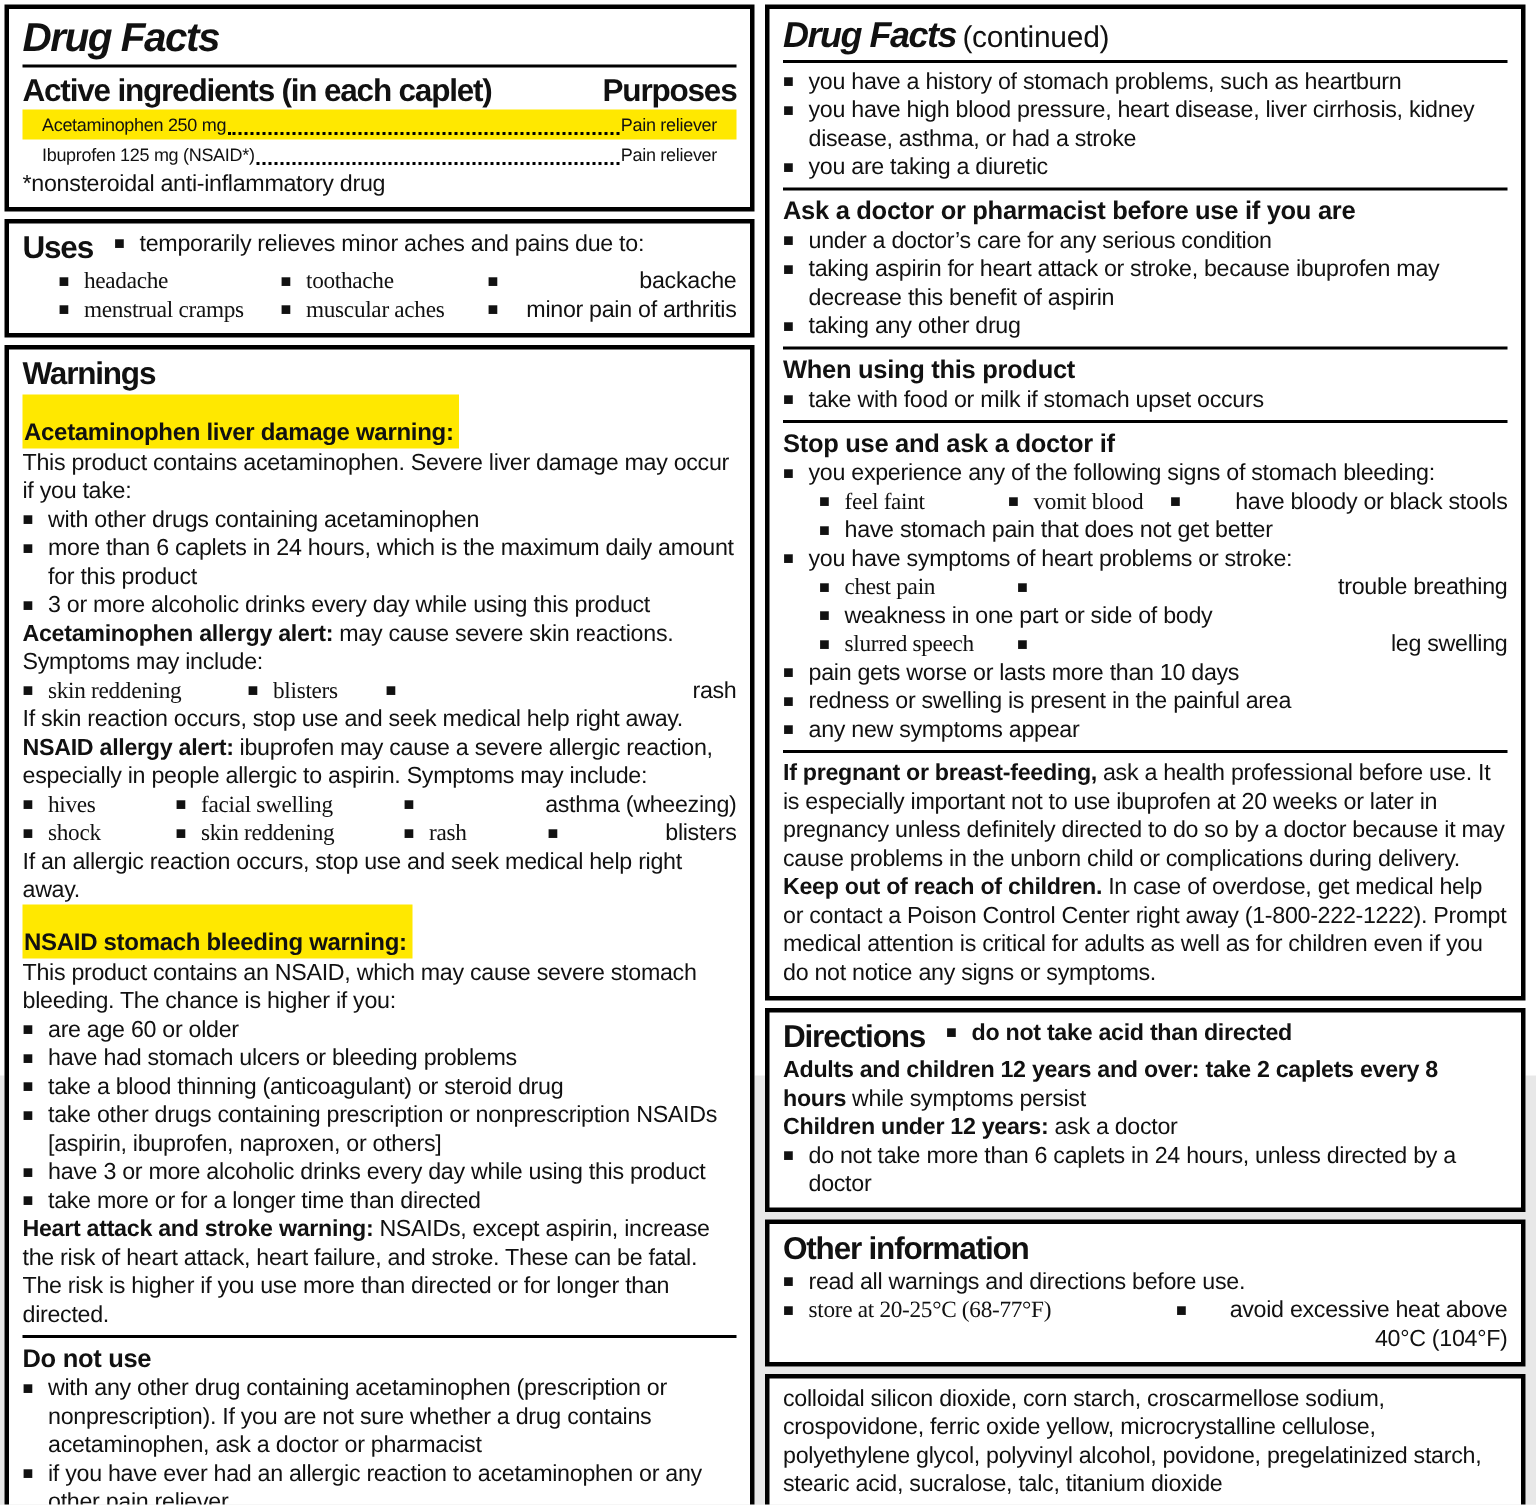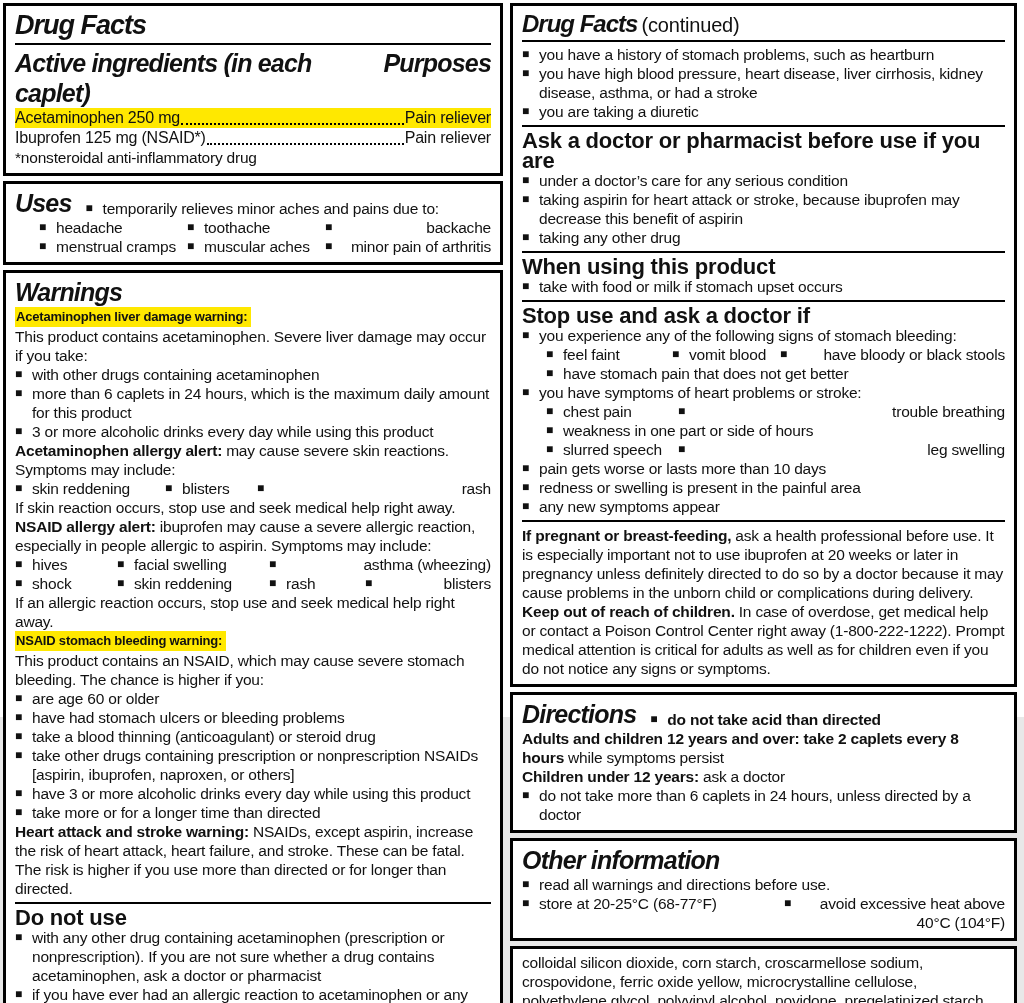--- a/index.html
+++ b/index.html
@@ -6,42 +6,42 @@
   html,body { width:1024px; height:1003px; background:#e8e8e8; overflow:hidden; }
   body { font-family:"Liberation Sans", sans-serif; color:#111; letter-spacing:-0.2px; }
   .page { width:1024px; height:717px; background:#fff; display:flex; gap:7px; padding:3px; }
   .col { display:flex; flex-direction:column; gap:5px; }
   .col-left  { width:500px; }
   .col-right { width:507px; }
   .box { border:3px solid #000; background:#fff; padding:4px 9px 6px 9px; }
   .grow { flex:1; }
 
   .t-xl { font-size:27px; font-weight:bold; font-style:italic; letter-spacing:-1px; line-height:1.15; }
-  .t-lg { font-size:25px; font-weight:bold; font-style:italic; letter-spacing:-0.8px; line-height:1.2; }
+  .t-lg { font-size:21px; font-weight:bold; letter-spacing:-0.8px; line-height:1.2; }
   .body-txt, .b { font-size:15.5px; line-height:19px; }
   .bold { font-weight:bold; }
   .lead { font-weight:bold; margin-right:4px; }
   .hl { background:#ffe800; }
-  .hl-head { display:inline-block; background:#ffe800; font-weight:bold; font-size:13px; padding:0 4px 1px 1px; line-height:19px; }
-  .subhead { font-weight:bold; font-size:22px; line-height:20px; }
+  .hl-head { display:inline-block; background:#ffe800; font-weight:bold; font-size:16px; padding:16px 4px 1px 1px; line-height:19px; }
+  .subhead { font-weight:bold; font-size:17px; line-height:20px; }
   hr.thin { border:none; border-top:2px solid #000; margin:4px 0; }
   hr.title-rule { border:none; border-top:2px solid #000; margin:2px 0 3px 0; }
 
   .b { position:relative; padding-left:17px; }
   .b::before { position:absolute; left:0; top:0; font-size:12px; }
   .indent2 { margin-left:24px; }
   .cols { display:flex; }
-  .cell { flex:0 0 auto; }
+  .cell { flex:0 0 auto;font-family:Liberation Serif, serif; }
   .auto { flex:1 1 auto;text-align:right; }
 
   .hdr-row { display:flex; justify-content:space-between; align-items:baseline; }
-  .ing-row { display:flex; align-items:baseline; font-size:16px; line-height:20px; padding:0 0; }
+  .ing-row { display:flex; align-items:baseline; font-size:12px; line-height:20px; padding:0 13px; }
   .leader { flex:1; border-bottom:2px dotted #000; margin:0 1px 3px 1px; align-self:flex-end; }
 
-  .inline-title { display:flex; align-items:flex-end; gap:14px; }
+  .inline-title { display:flex; align-items:flex-start; gap:14px; }
 
   .w148{width:148px}.w138{width:138px}.w150{width:150px}.w92{width:92px}
   .w102{width:102px}.w152{width:152px}.w96{width:96px}
   .w126{width:126px}.w108{width:108px}.w132{width:132px}.w262{width:262px}
 </style>
 <style>.b::before{content:"■"}</style></head>
 <body>
 
 <div class="page">
 
@@ -165,21 +165,21 @@
         <span class="b cell w126">feel faint</span>
         <span class="b cell w108">vomit blood</span>
         <span class="b auto">have bloody or black stools</span>
       </div>
       <div class="b indent2">have stomach pain that does not get better</div>
       <div class="b">you have symptoms of heart problems or stroke:</div>
       <div class="cols indent2">
         <span class="b cell w132">chest pain</span>
         <span class="b auto">trouble breathing</span>
       </div>
-      <div class="b indent2">weakness in one part or side of hours</div>
+      <div class="b indent2">weakness in one part or side of body</div>
       <div class="cols indent2">
         <span class="b cell w132">slurred speech</span>
         <span class="b auto">leg swelling</span>
       </div>
       <div class="b">pain gets worse or lasts more than 10 days</div>
       <div class="b">redness or swelling is present in the painful area</div>
       <div class="b">any new symptoms appear</div>
       <hr class="thin">
       <div class="body-txt">
         <span class="lead">If pregnant or breast-feeding,</span><span>ask a health professional before use. It is especially important not to use ibuprofen at 20 weeks or later in pregnancy unless definitely directed to do so by a doctor because it may cause problems in the unborn child or complications during delivery.</span>

